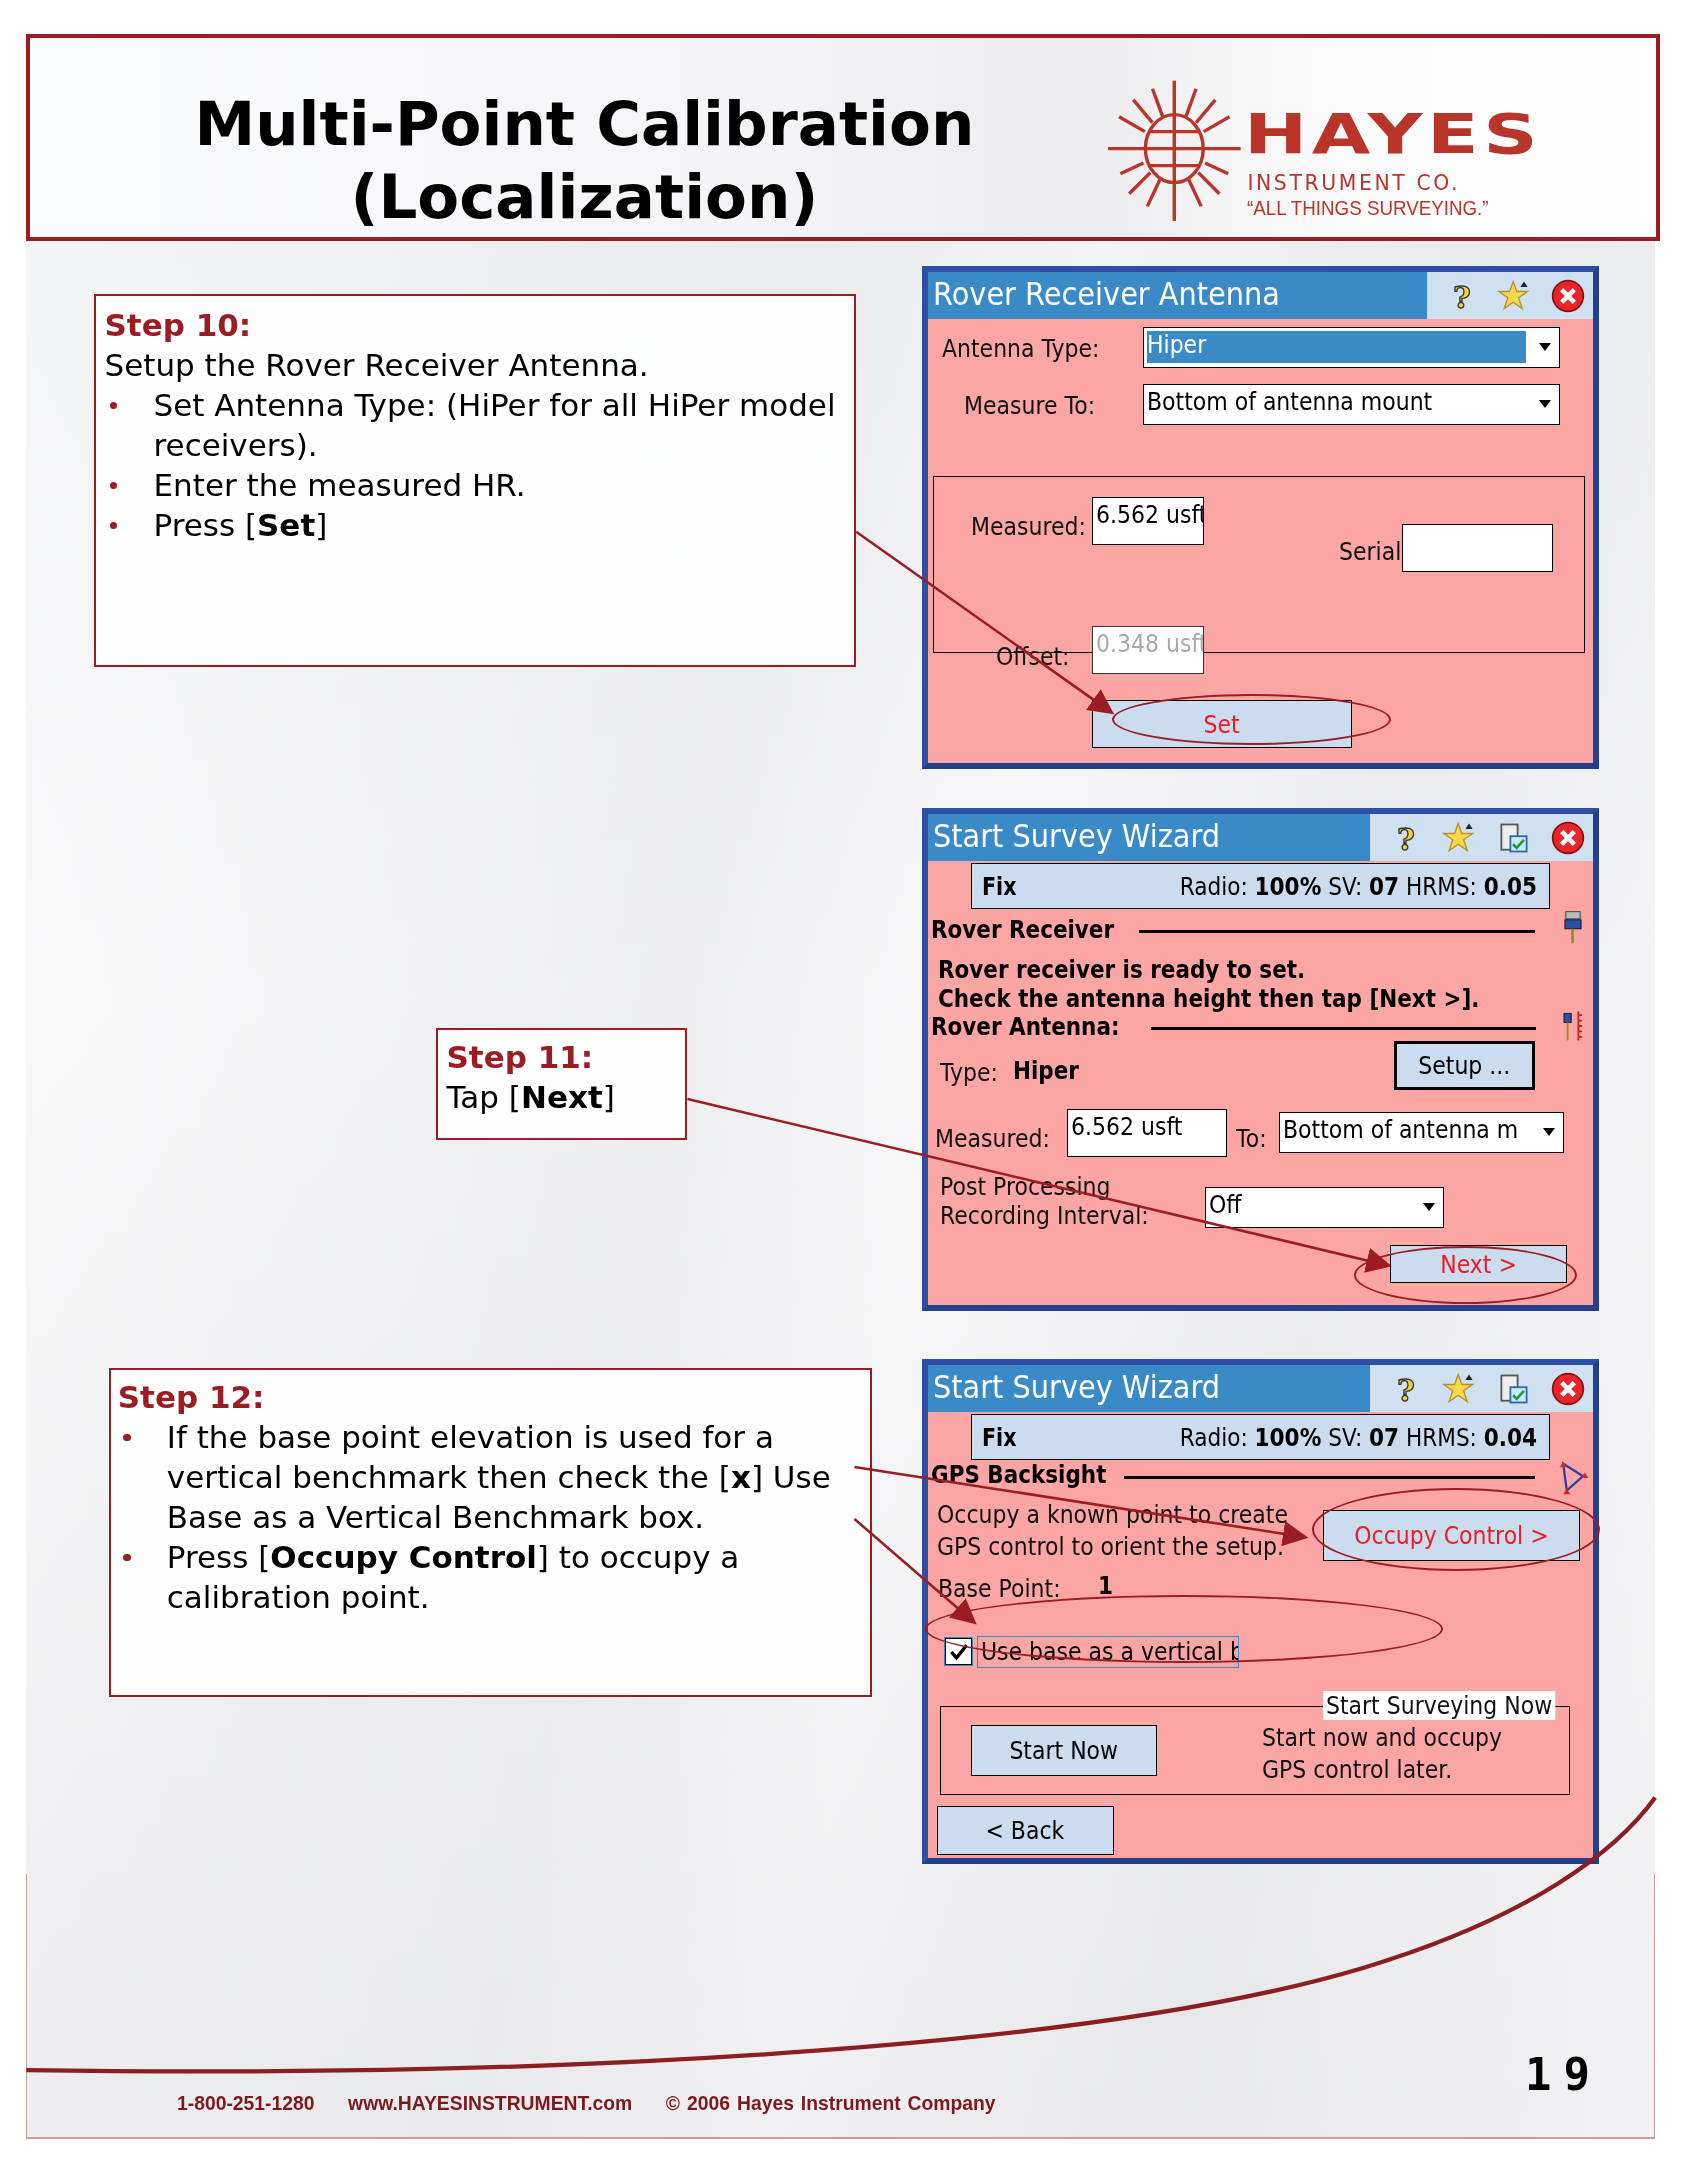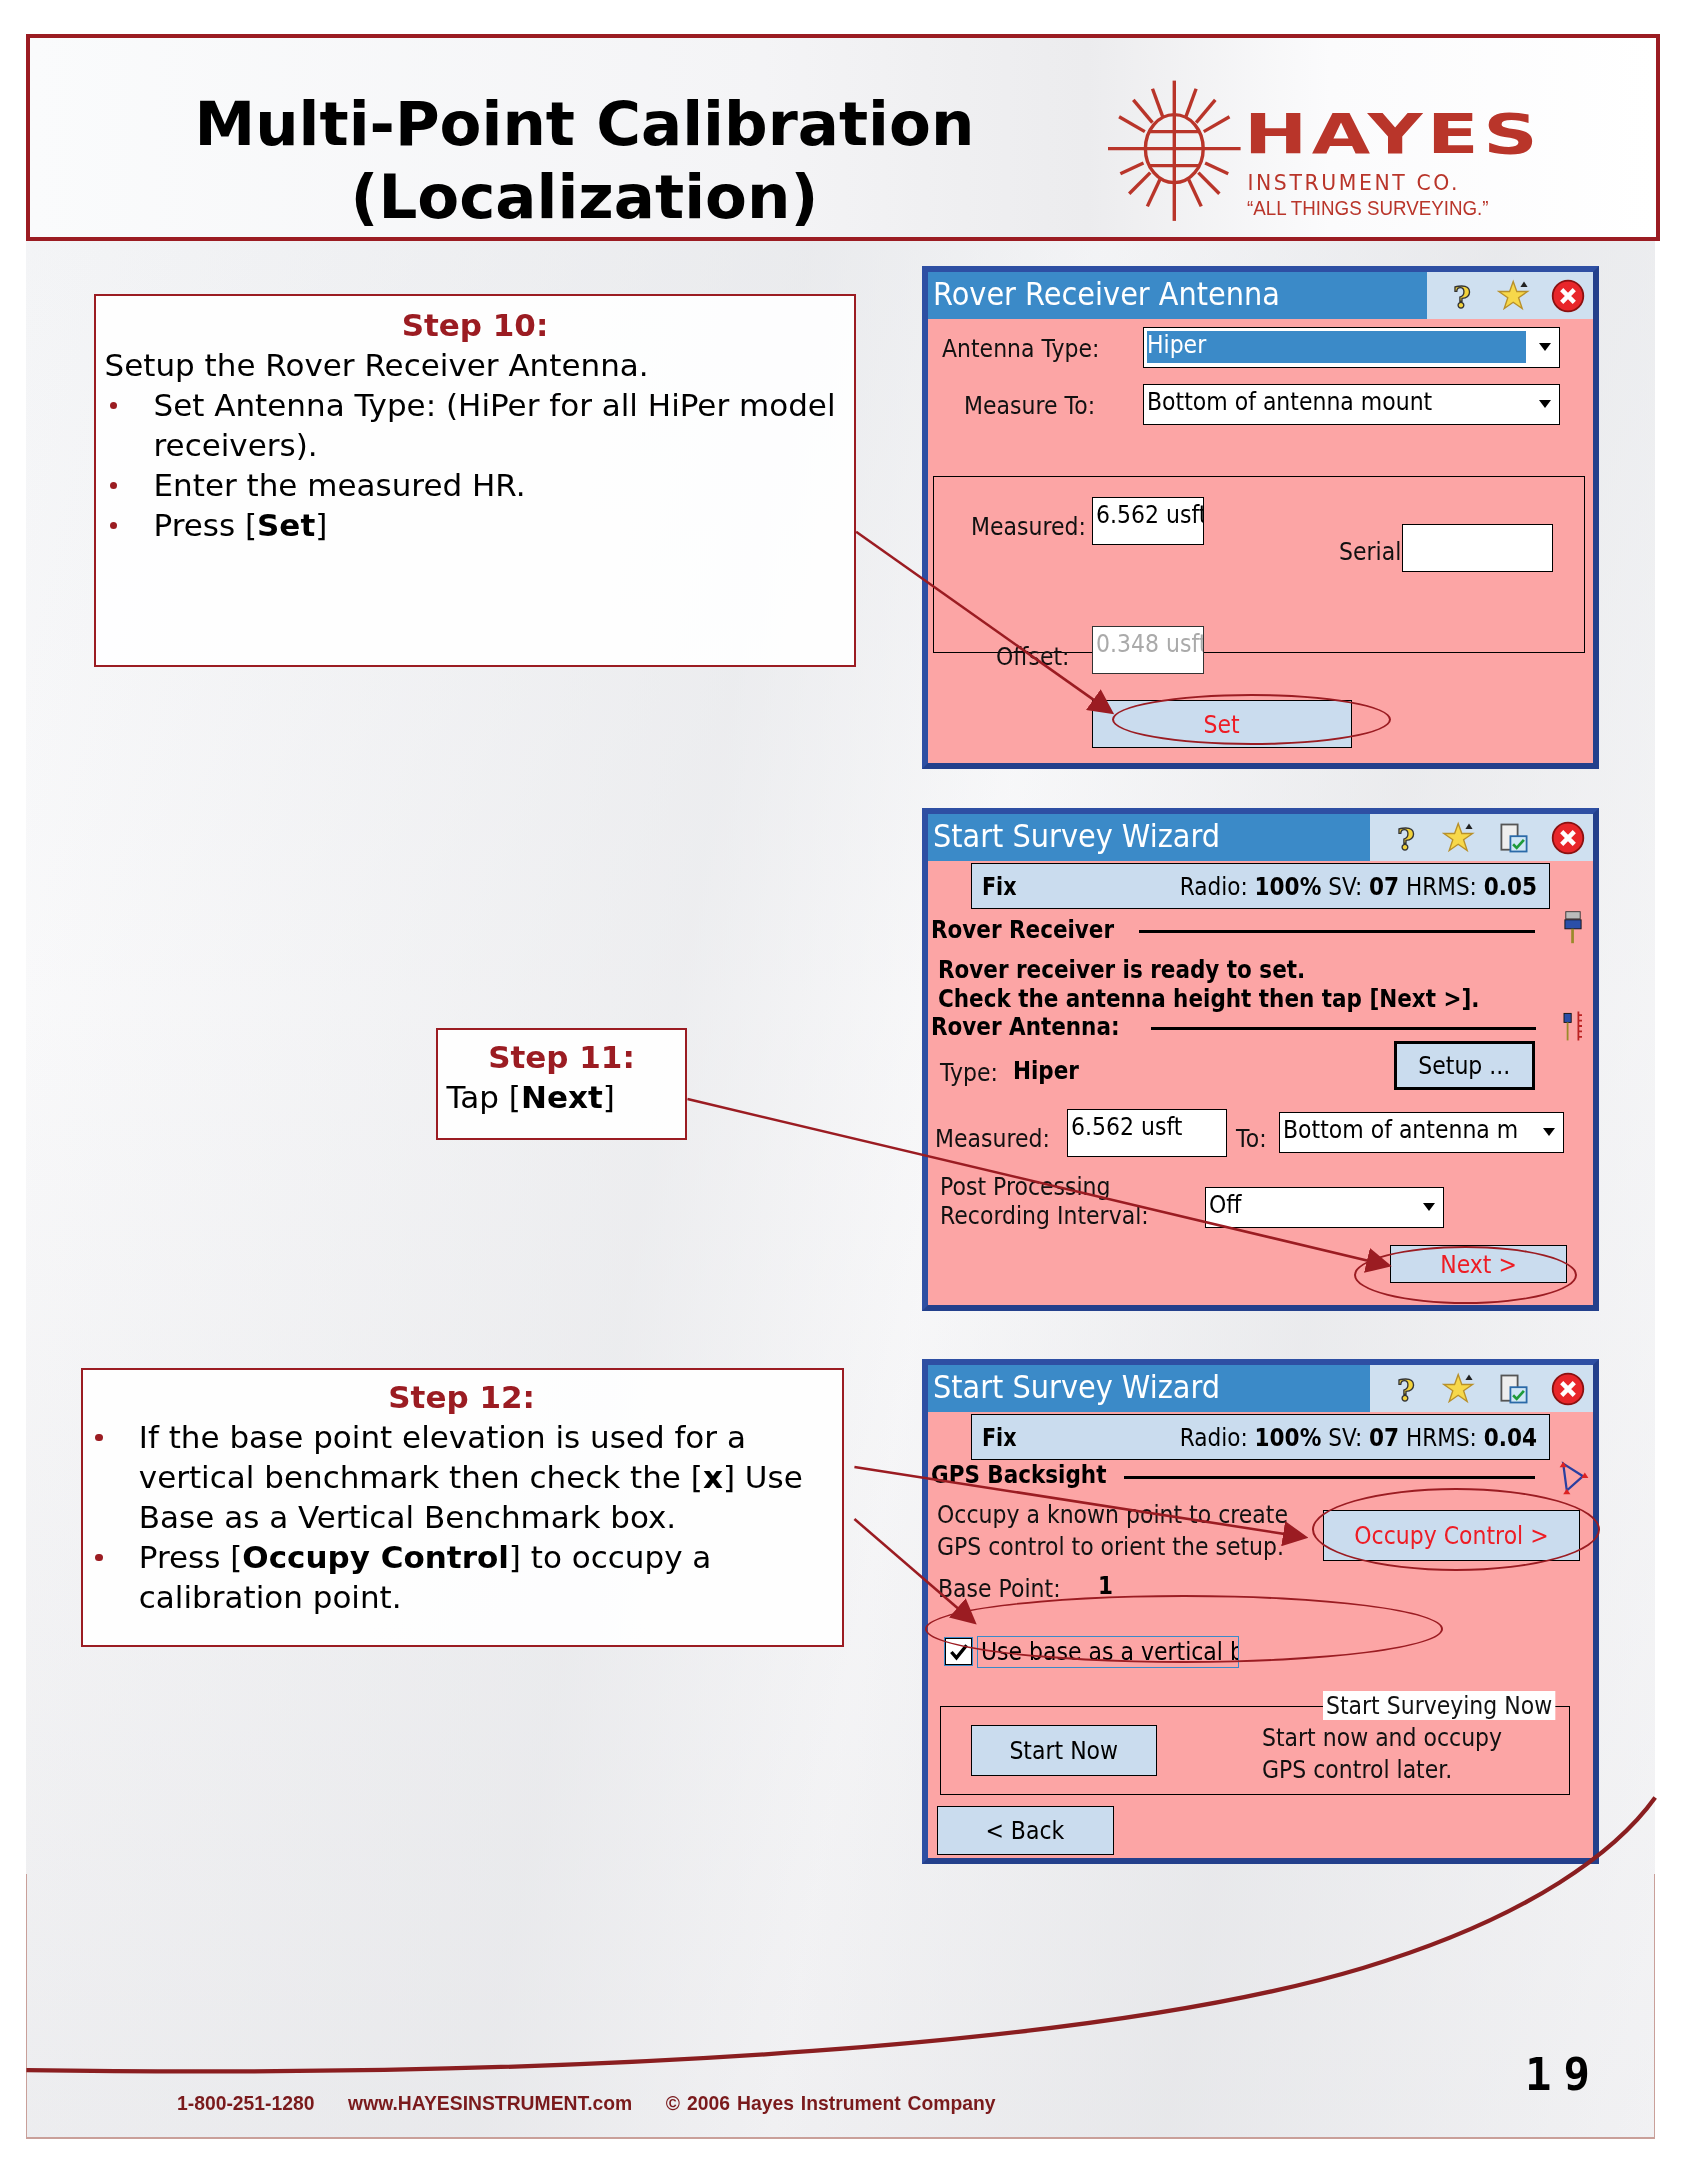--- a/index.html
+++ b/index.html
@@ -35,21 +35,21 @@
   .logo-tag {
     position: absolute; left: 139px; top: 126px; font-size: 20.4px; color: #b9352a; line-height: 20.4px;
     font-family: "Liberation Sans", sans-serif; transform: scaleX(0.92); transform-origin: left top;
   }
 
   
   .step {
     position: absolute; border: 2.6px solid #9b1c22; background: rgba(255,255,255,0.9);
     font-family: "DejaVu Sans", sans-serif; font-size: 31px; line-height: 40px; color: #000;
   }
-  .step .step-head { font-weight: bold; color: #9b1c22; text-align: center; }
+  .step .step-head { font-weight: bold; color: #9b1c22; }
   .step ul { list-style: none; }
   .step li { position: relative; padding-left: 49px; }
   .step li::before {
     content: ""; position: absolute; left: 5.1px; top: 17px; width: 7.7px; height: 7.7px;
     border-radius: 50%; background: #9b1c22;
   }
   .step b { font-weight: bold; }
 
   
   .dlg {
@@ -152,21 +152,21 @@
     <li>Enter the measured HR.</li>
     <li><span>Press [</span><b>Set</b><span>]</span></li>
   </ul>
 </div>
 
 <div class="step" style="left:436px;top:1028px;width:251px;height:112px;padding:6.8px 8.5px 0 8.5px;">
   <div class="step-head">Step 11:</div>
   <div><span>Tap [</span><b>Next</b><span>]</span></div>
 </div>
 
-<div class="step" style="left:81px;top:1368px;width:763px;height:279px;padding:6.8px 8.5px 0 6.8px;">
+<div class="step" style="left:109px;top:1368px;width:763px;height:329px;padding:6.8px 8.5px 0 6.8px;">
   <div class="step-head">Step 12:</div>
   <ul>
     <li><span>If the base point elevation is used for a vertical benchmark then check the [</span><b>x</b><span>] Use Base as a Vertical Benchmark box.</span></li>
     <li><span>Press [</span><b>Occupy Control</b><span>] to occupy a calibration point.</span></li>
   </ul>
 </div>
 
 <div class="dlg" style="left:922px;top:266px;height:503px;">
   <div class="tbar">
     <div class="tbar-title">Rover Receiver Antenna</div>

